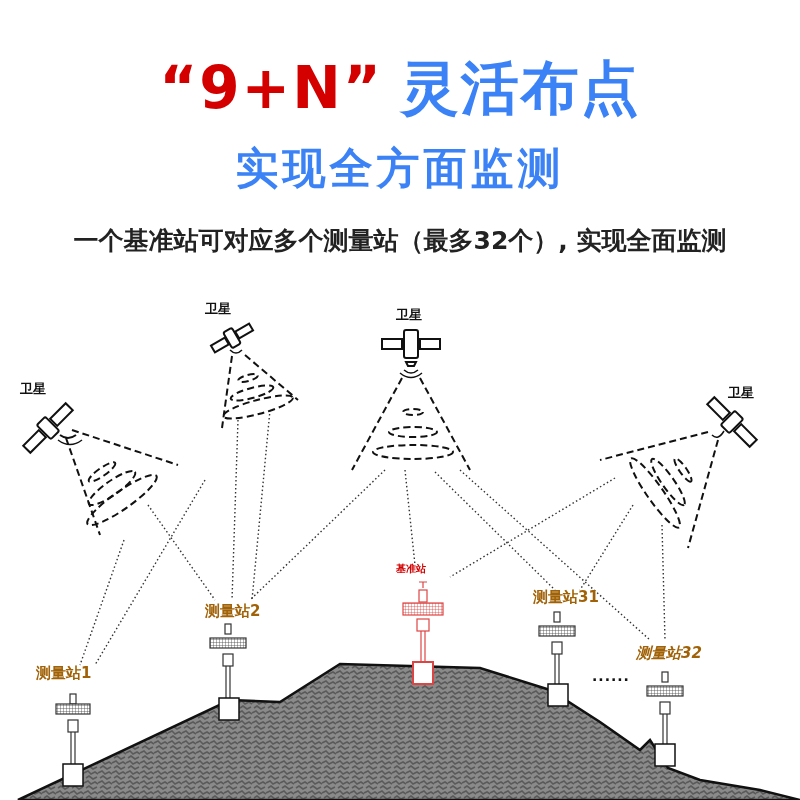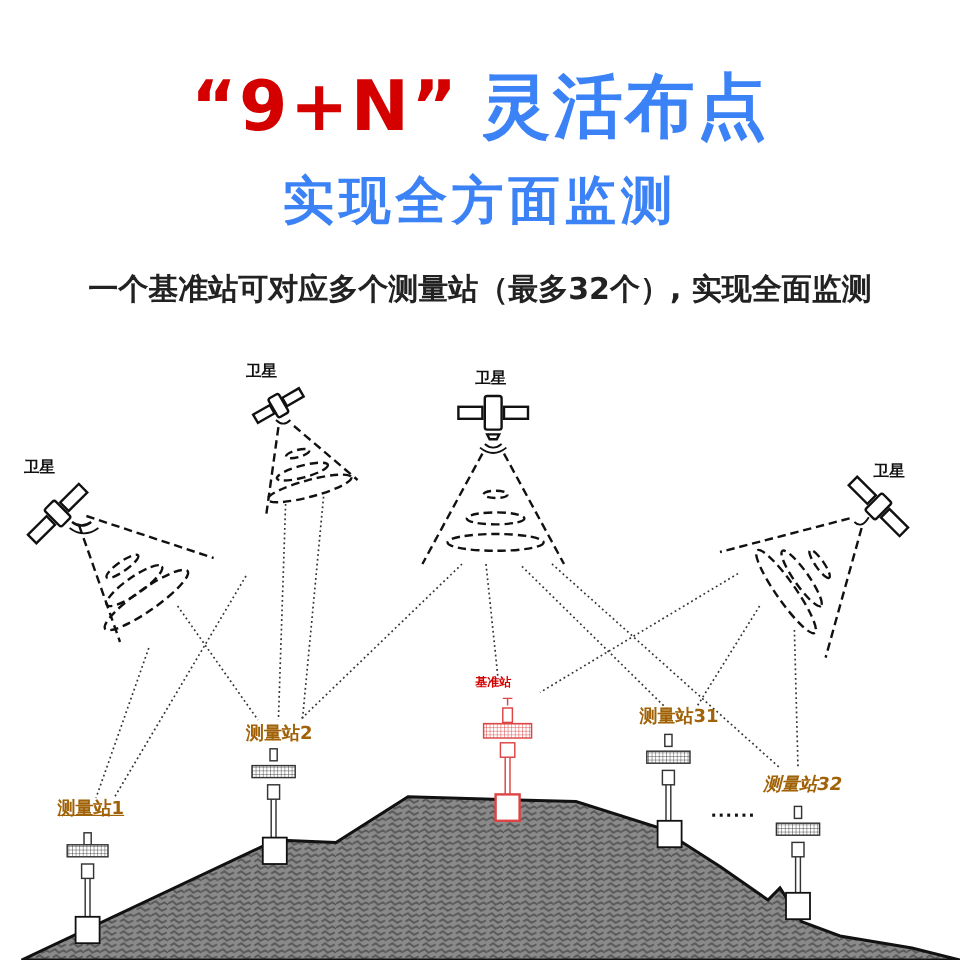--- a/index.html
+++ b/index.html
@@ -168,17 +168,17 @@
     <rect x="655" y="744" width="20" height="22" stroke="#111" stroke-width="1.5"></rect>
   </g>
 </svg>
 
 <div class="lbl sat" style="left:20px; top:380px;">卫星</div>
 <div class="lbl sat" style="left:205px; top:300px;">卫星</div>
 <div class="lbl sat" style="left:396px; top:306px;">卫星</div>
 <div class="lbl sat" style="left:728px; top:384px;">卫星</div>
 
 <div class="lbl base" style="left:396px; top:562px;">基准站</div>
-<div class="lbl" style="left:48px; top:664px;text-decoration:underline;">测量站1</div>
+<div class="lbl" style="left:36px; top:664px;">测量站1</div>
 <div class="lbl" style="left:205px; top:602px;">测量站2</div>
 <div class="lbl" style="left:533px; top:588px;">测量站31</div>
 <div class="lbl" style="left:636px; top:644px;font-style:italic;">测量站32</div>
 <div class="dots" style="left:592px; top:672px;">······</div>
 
 </body></html>

